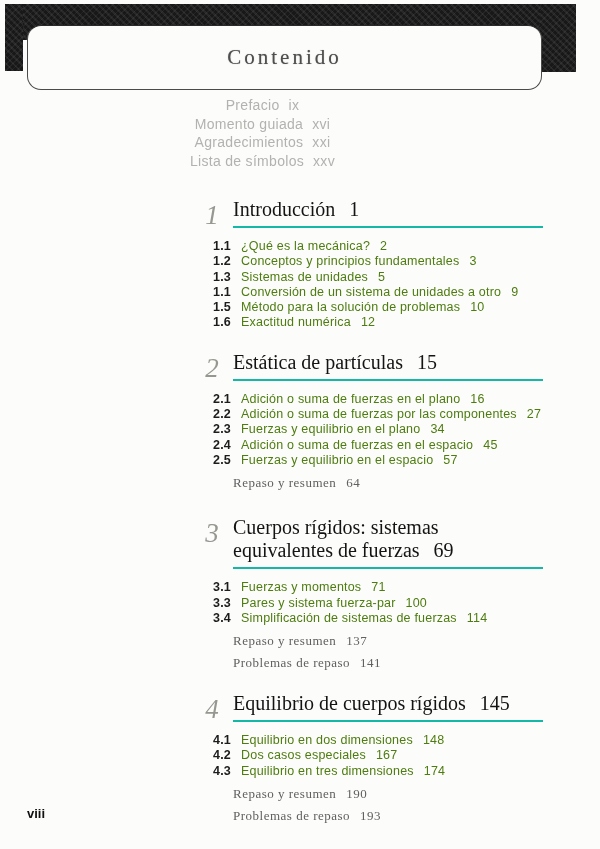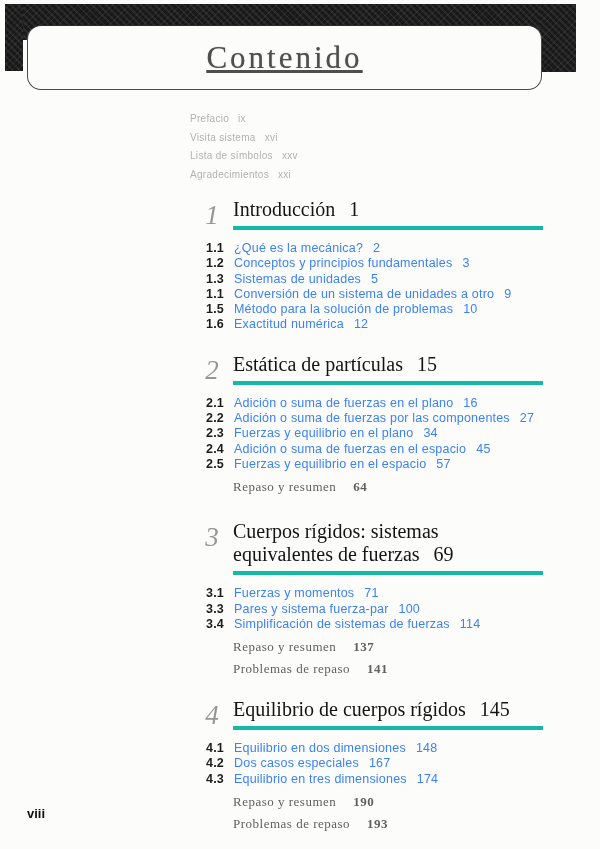--- a/index.html
+++ b/index.html
@@ -21,59 +21,58 @@
   .band-right{left:540px;top:4px;width:36px;height:68px;}
   
   .title-box{
     position:absolute;left:27px;top:25px;width:513px;height:63px;
     background:#fcfcfa;border:1px solid #4a4a4a;border-top-color:#2a2a2a;
     border-radius:14px;
     display:flex;align-items:center;justify-content:center;
   }
   .title-box .page-title{
     font-family:"Liberation Serif",serif;
-    font-size:31px;letter-spacing:3px;color:#4e4e4e;
+    font-size:21px;letter-spacing:3px;color:#4e4e4e;
     text-shadow:0 0 1px rgba(80,80,80,.5);
-    text-decoration:underline;
   }
   
   .front-matter{
-    position:absolute;left:190px;top:110px;
-    font-size:10px;line-height:18.5px;color:#b2b2b0;letter-spacing:.3px;
+    position:absolute;left:190px;top:96px;
+    font-size:14px;line-height:18.5px;color:#b2b2b0;letter-spacing:.3px;text-align:center;
   }
   .front-matter .fm-page{margin-left:9px;}
   
   .chapters{position:absolute;left:0;top:198px;width:600px;}
   .chapter{position:relative;}
   .ch-num{
     position:absolute;left:196px;top:2px;width:32px;text-align:center;
     font-family:"Liberation Serif",serif;font-size:27px;color:#979792;
     font-style:italic;
   }
   .ch-head{
     margin-left:233px;width:310px;
     font-family:"Liberation Serif",serif;font-size:20px;line-height:23px;
     color:#141414;padding-bottom:5px;
-    border-bottom:4px solid #14b8a6;
+    border-bottom:2px solid #14b8a6;
   }
   .ch-page{margin-left:14px;}
-  .sec-list{margin:11px 0 0 1px;padding:0;list-style:none;}
+  .sec-list{margin:11px 0 0 8px;padding:0;list-style:none;}
   .sec-row{
     display:flex;line-height:15.3px;font-size:12.5px;letter-spacing:.2px;
   }
   .sec-num{width:28px;margin-left:205px;font-weight:bold;flex:none;}
-  .sec-title{color:#3b82f6;}
+  .sec-title{color:#4d7c0f;}
   .sec-page{margin-left:10px;}
   .rev-list{margin:4px 0 0 0;padding:0;list-style:none;}
   .rev-row{
     margin-left:233px;line-height:22px;
     font-family:"Liberation Serif",serif;font-size:13px;
     color:#606060;letter-spacing:.5px;
   }
-  .rev-page{margin-left:17px;font-weight:bold;}
+  .rev-page{margin-left:10px;}
   .chapter.c1{margin-bottom:20px;}
   .chapter.c2{margin-bottom:22px;}
   .chapter.c3{margin-bottom:18px;}
   
   .folio{
     position:absolute;left:27px;top:806px;
     font-size:13px;font-weight:bold;color:#111;
   }
 </style>
 </head>
@@ -87,29 +86,29 @@
   <span class="page-title">Contenido</span>
 </div>
 
 <div class="front-matter">
 
     <div class="fm-row">
       <span class="fm-label">Prefacio</span><span class="fm-page">ix</span>
     </div>
 
     <div class="fm-row">
-      <span class="fm-label">Visita sistema</span><span class="fm-page">xvi</span>
+      <span class="fm-label">Momento guiada</span><span class="fm-page">xvi</span>
+    </div>
+
+    <div class="fm-row">
+      <span class="fm-label">Agradecimientos</span><span class="fm-page">xxi</span>
     </div>
 
     <div class="fm-row">
       <span class="fm-label">Lista de símbolos</span><span class="fm-page">xxv</span>
-    </div>
-
-    <div class="fm-row">
-      <span class="fm-label">Agradecimientos</span><span class="fm-page">xxi</span>
     </div>
   </div>
 
 <div class="chapters">
 
     <div class="chapter c1">
       <div class="ch-num">1</div>
       <div class="ch-head">
         <span class="ch-title">Introducción</span><span class="ch-page">1</span>
       </div>

